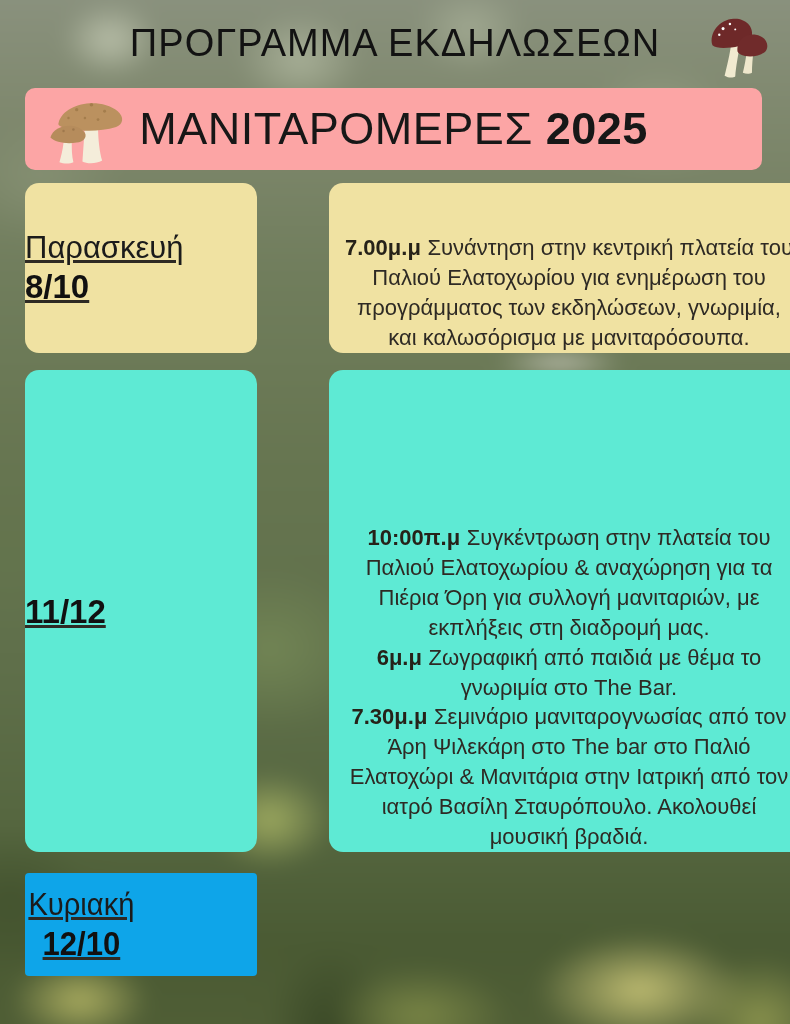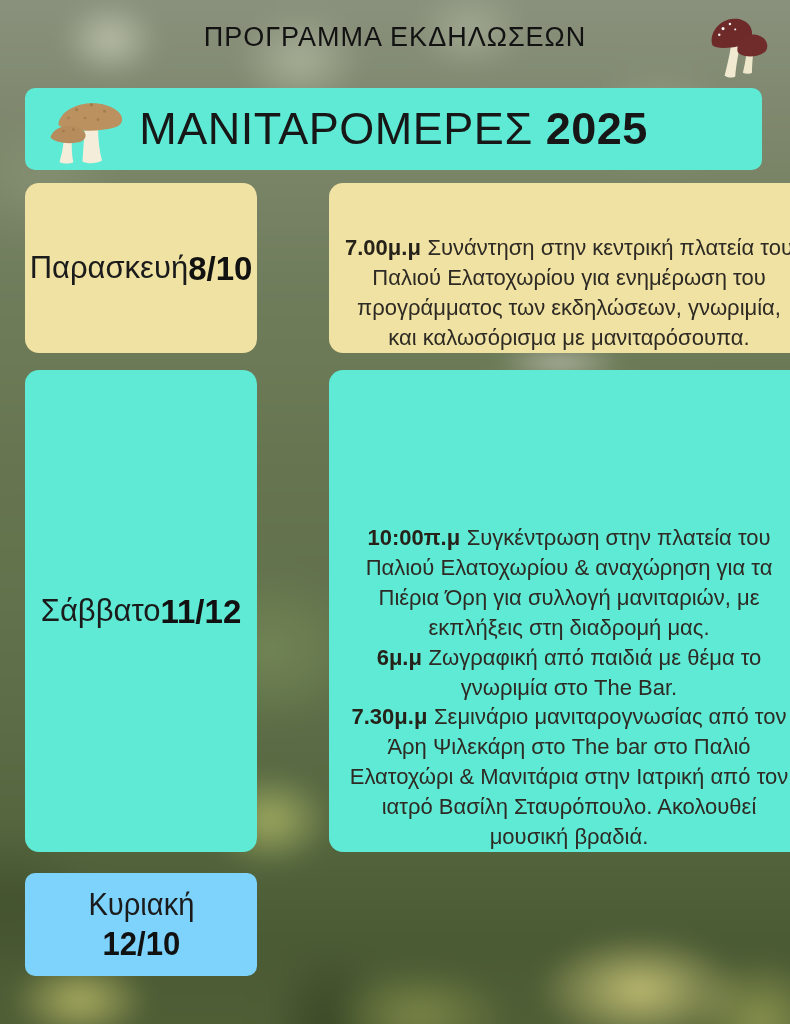--- a/index.html
+++ b/index.html
@@ -29,40 +29,40 @@
       radial-gradient(130px 70px at 450px 1045px, rgba(150,160,80,.60),  rgba(150,160,80,0) 70%),
       radial-gradient(150px 80px at 670px 1020px, rgba(222,214,130,.80), rgba(222,214,130,0) 70%),
       radial-gradient(100px 90px at 790px 1050px, rgba(170,175,90,.65),  rgba(170,175,90,0) 70%),
       radial-gradient(120px 100px at 40px 930px,  rgba(60,75,40,.60),    rgba(60,75,40,0) 70%),
       radial-gradient(90px 120px at 360px 1060px, rgba(45,60,30,.65),    rgba(45,60,30,0) 70%),
       linear-gradient(180deg,#8c9381 0%,#80896f 12%,#707d5c 28%,#667550 46%,#5f6f4a 64%,#566740 78%,#4a5a33 90%,#515f36 100%);
   }
   
   .header-title {
     position:absolute; left:0; top:22px; width:100%;
-    text-align:center; font-size:27px; font-weight:400;
+    text-align:center; font-size:38px; font-weight:400;
     letter-spacing:1px; color:#121212;
   }
   .red-mushrooms { position:absolute; left:698px; top:8px; width:76px; height:80px; }
   
   .title-bar {
     position:absolute; left:25px; top:88px; width:737px; height:82px;
-    background:#5eead4; border-radius:10px;
+    background:#fca5a5; border-radius:10px;
     display:flex; align-items:center; justify-content:center;
   }
   .brown-mushrooms { position:absolute; left:14px; top:2px; width:100px; height:78px; }
   .title-text { font-size:45px; color:#171717; letter-spacing:.5px; white-space:nowrap; }
   .title-text .year { font-weight:700; }
   
   .day-box, .info-box { position:absolute; border-radius:14px; }
-  .day-box { left:25px; width:232px; display:flex; flex-direction:row; align-items:center; justify-content:center; }
+  .day-box { left:25px; width:232px; display:flex; flex-direction:column; align-items:flex-start; justify-content:center;text-decoration:underline; }
   .info-box { left:285px; width:480px; display:flex; flex-direction:column; align-items:center; justify-content:flex-end; padding:0 13px; box-sizing:border-box;margin-left:44px; }
   .row1 { top:183px; height:170px; background:#f0e2a2; }
   .row2 { top:370px; height:482px; background:#5eead4; }
-  .row3 { top:873px; height:103px; background:#7dd3fc; border-radius:10px; }
+  .row3 { top:873px; height:103px; background:#0ea5e9; border-radius:4px; }
   .day-name { font-size:31px; color:#1b1b1b; }
   .day-date { font-size:33px; font-weight:700; color:#111; margin-top:2px; }
   .entry { margin:0; text-align:center; font-size:22px; line-height:1.36; color:#2e2a24; }
   .entry .time { font-weight:700; margin-right:.30em; color:#262219; }
   .condensed { transform:scaleX(.94); transform-origin:center; }
   .row3 .entry { font-size:23px; color:#211b0d; }
 </style>
 </head>
 <body>
 
@@ -105,21 +105,20 @@
 
   <div class="day-box row1">
     <div class="day-name">Παρασκευή</div>
     <div class="day-date">8/10</div>
   </div>
   <div class="info-box row1">
     <p class="entry"><strong class="time">7.00μ.μ</strong><span>Συνάντηση στην κεντρική πλατεία του Παλιού Ελατοχωρίου για ενημέρωση του προγράμματος των εκδηλώσεων, γνωριμία, και καλωσόρισμα με μανιταρόσουπα.</span></p>
   </div>
 
   <div class="day-box row2">
-    <div class="day-name">Σάββατο</div>
     <div class="day-date">11/12</div>
   </div>
   <div class="info-box row2">
     <p class="entry"><strong class="time">10:00π.μ</strong><span>Συγκέντρωση στην πλατεία του Παλιού Ελατοχωρίου &amp; αναχώρηση για τα Πιέρια Όρη για συλλογή μανιταριών, με εκπλήξεις στη διαδρομή μας.</span></p>
     <p class="entry"><strong class="time">6μ.μ</strong><span>Ζωγραφική από παιδιά με θέμα το γνωριμία στο The Bar.</span></p>
     <p class="entry"><strong class="time">7.30μ.μ</strong><span>Σεμινάριο μανιταρογνωσίας από τον Άρη Ψιλεκάρη στο The bar στο Παλιό Ελατοχώρι &amp; Μανιτάρια στην Ιατρική από τον ιατρό Βασίλη Σταυρόπουλο. Ακολουθεί μουσική βραδιά.</span></p>
   </div>
 
   <div class="day-box row3">
     <div class="condensed" style="display:flex;flex-direction:column;align-items:center;">

